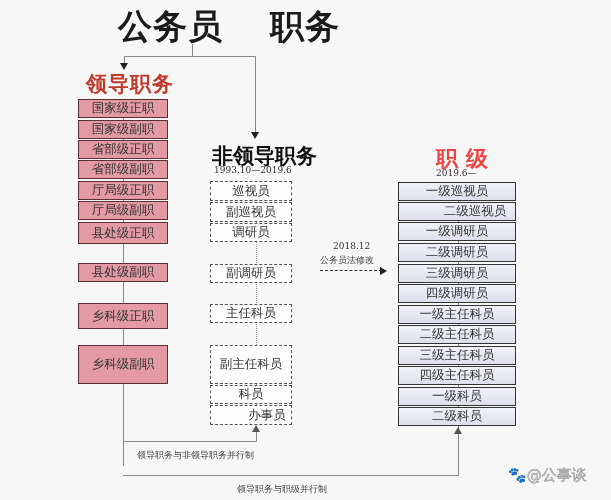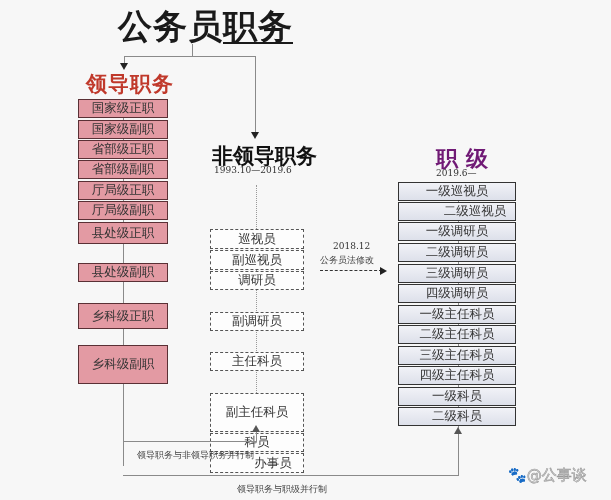--- a/index.html
+++ b/index.html
@@ -1,29 +1,29 @@
 <!DOCTYPE html>
 <html><head>
   <meta charset="utf-8">
   <style>
     * { margin:0; padding:0; box-sizing:border-box; }
     body { width:611px; height:500px; background:#f7f7f7; position:relative; overflow:hidden; font-family:"DejaVu Sans", sans-serif; }
     .abs { position:absolute; }
     .title { left:118px; top:4px; font-size:34px; font-weight:bold; color:#1a1a1a; letter-spacing:1px; }
-    .title .ul { text-decoration:underline; text-decoration-thickness:2px; text-underline-offset:4px; }
+    .title .ul { text-decoration-thickness:2px; text-underline-offset:4px;margin-left:47px; }
     .line { position:absolute; background:#8a8a8a; }
     .arrow-down { position:absolute; width:0; height:0; border-left:4px solid transparent; border-right:4px solid transparent; border-top:7px solid #222; }
     .arrow-up { position:absolute; width:0; height:0; border-left:4px solid transparent; border-right:4px solid transparent; border-bottom:7px solid #555; }
     .arrow-right { position:absolute; width:0; height:0; border-top:4px solid transparent; border-bottom:4px solid transparent; border-left:7px solid #222; }
     .h-lead { left:86px; top:70px; font-size:21px; font-weight:bold; color:#c0392b; letter-spacing:1px; }
     .h-non { left:212px; top:142px; font-size:21px; font-weight:bold; color:#111; }
-    .h-rank { left:436px; top:144px; font-size:22px; font-weight:bold; color:#701a75; letter-spacing:8px; }
+    .h-rank { left:436px; top:144px; font-size:22px; font-weight:bold; color:#ef4444; letter-spacing:8px; }
     .period { font-family:"DejaVu Serif", serif; font-size:9px; color:#333; }
     .lead-box { position:absolute; left:78px; width:90px; background:#e39aa3; border:1.5px solid #5a3035; color:#333; font-size:12.5px; display:flex; align-items:center; justify-content:center; }
-    .non-box { position:absolute; left:210px; width:94px; background:#fdfdfd; border:1.5px dashed #555; color:#333; font-size:12.5px; display:flex; align-items:center; justify-content:center;margin-top:48px; }
+    .non-box { position:absolute; left:210px; width:82px; background:#fdfdfd; border:1.5px dashed #555; color:#333; font-size:12.5px; display:flex; align-items:center; justify-content:center; }
     .rank-box { position:absolute; left:398px; width:118px; height:19px; background:linear-gradient(#f1f2f7,#dde0ea); border:1.5px solid #333; color:#333; font-size:12.5px; display:flex; align-items:center; justify-content:center; }
     .note { font-family:"DejaVu Serif", serif; font-size:9px; color:#444; }
     .watermark { left:508px; top:466px; font-size:15px; color:#ddd; -webkit-text-stroke:0.6px #999; }
   </style>
 </head>
 <body>
 
 <div class="abs title">
   <span>公务员</span><span class="ul">职务</span>
 </div>

